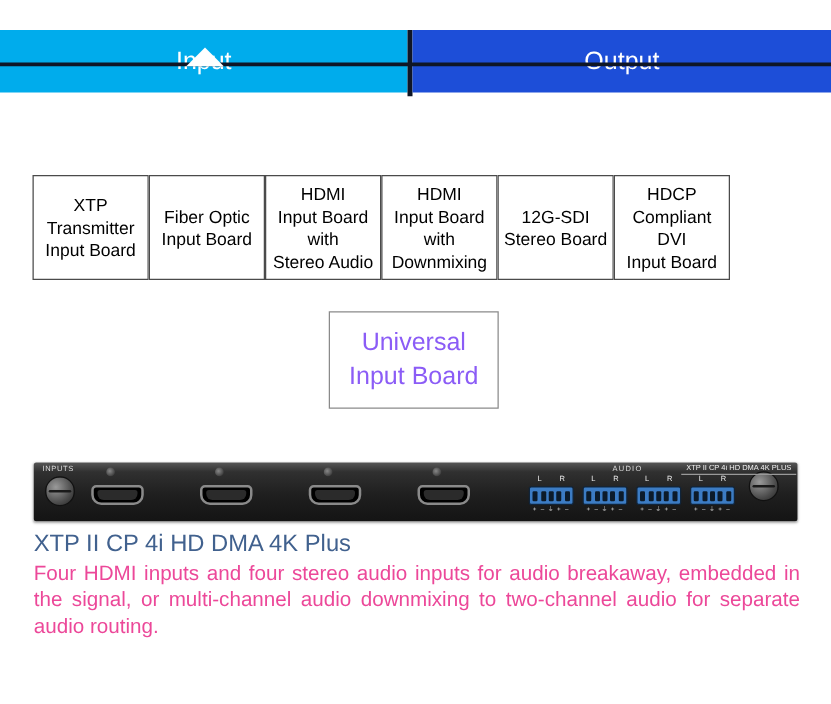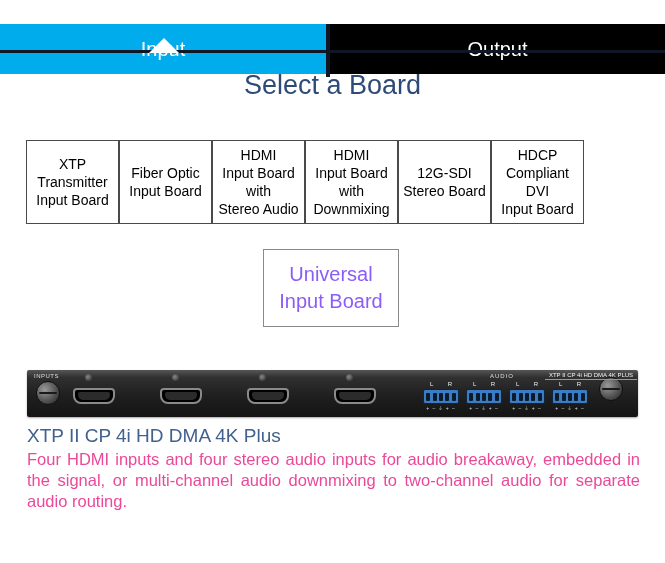--- a/index.html
+++ b/index.html
@@ -9,21 +9,21 @@
     background: #fff; overflow: hidden;
     font-family: "Liberation Sans", sans-serif;
   }
   
   .tabbar { position: absolute; top: 0; left: 0; width: 665px; height: 53px;
             display: flex; margin-top: 24px; }
   .tab { display: flex; align-items: center; justify-content: center;
          color: #fff; font-size: 20px; height: 50px; cursor: pointer; }
   .tab-input  { width: 326px; background: #00ACEC; }
   .tab-divider{ width: 4px; height: 53px; background: #0F1626; }
-  .tab-output { flex: 1; background: #000000; }
+  .tab-output { flex: 1; background: #1d4ed8; }
   .tab-underline { position: absolute; top: 50px; left: 0; width: 665px;
                    height: 3px; background: #0F1626; }
   .tab-pointer { position: absolute; top: 38px; left: 149px; width: 0; height: 0;
                  border-left: 15px solid transparent;
                  border-right: 15px solid transparent;
                  border-bottom: 15px solid #ffffff; z-index: 3; }
   
   .heading { position: absolute; top: 70px; left: 0; width: 100%;
              text-align: center; font-size: 27px; color: #2D4B76; }
   
@@ -92,21 +92,20 @@
 <div class="page">
 
   <div class="tabbar">
     <div class="tab tab-input">Input</div>
     <div class="tab-divider"></div>
     <div class="tab tab-output">Output</div>
   </div>
   <div class="tab-underline"></div>
   <div class="tab-pointer"></div>
 
-  <div class="heading">Select a Board</div>
 
   <div class="boards">
     <div class="board-btn">XTP
 Transmitter
 Input Board</div>
     <div class="board-btn">Fiber Optic
 Input Board</div>
     <div class="board-btn">HDMI
 Input Board
 with

